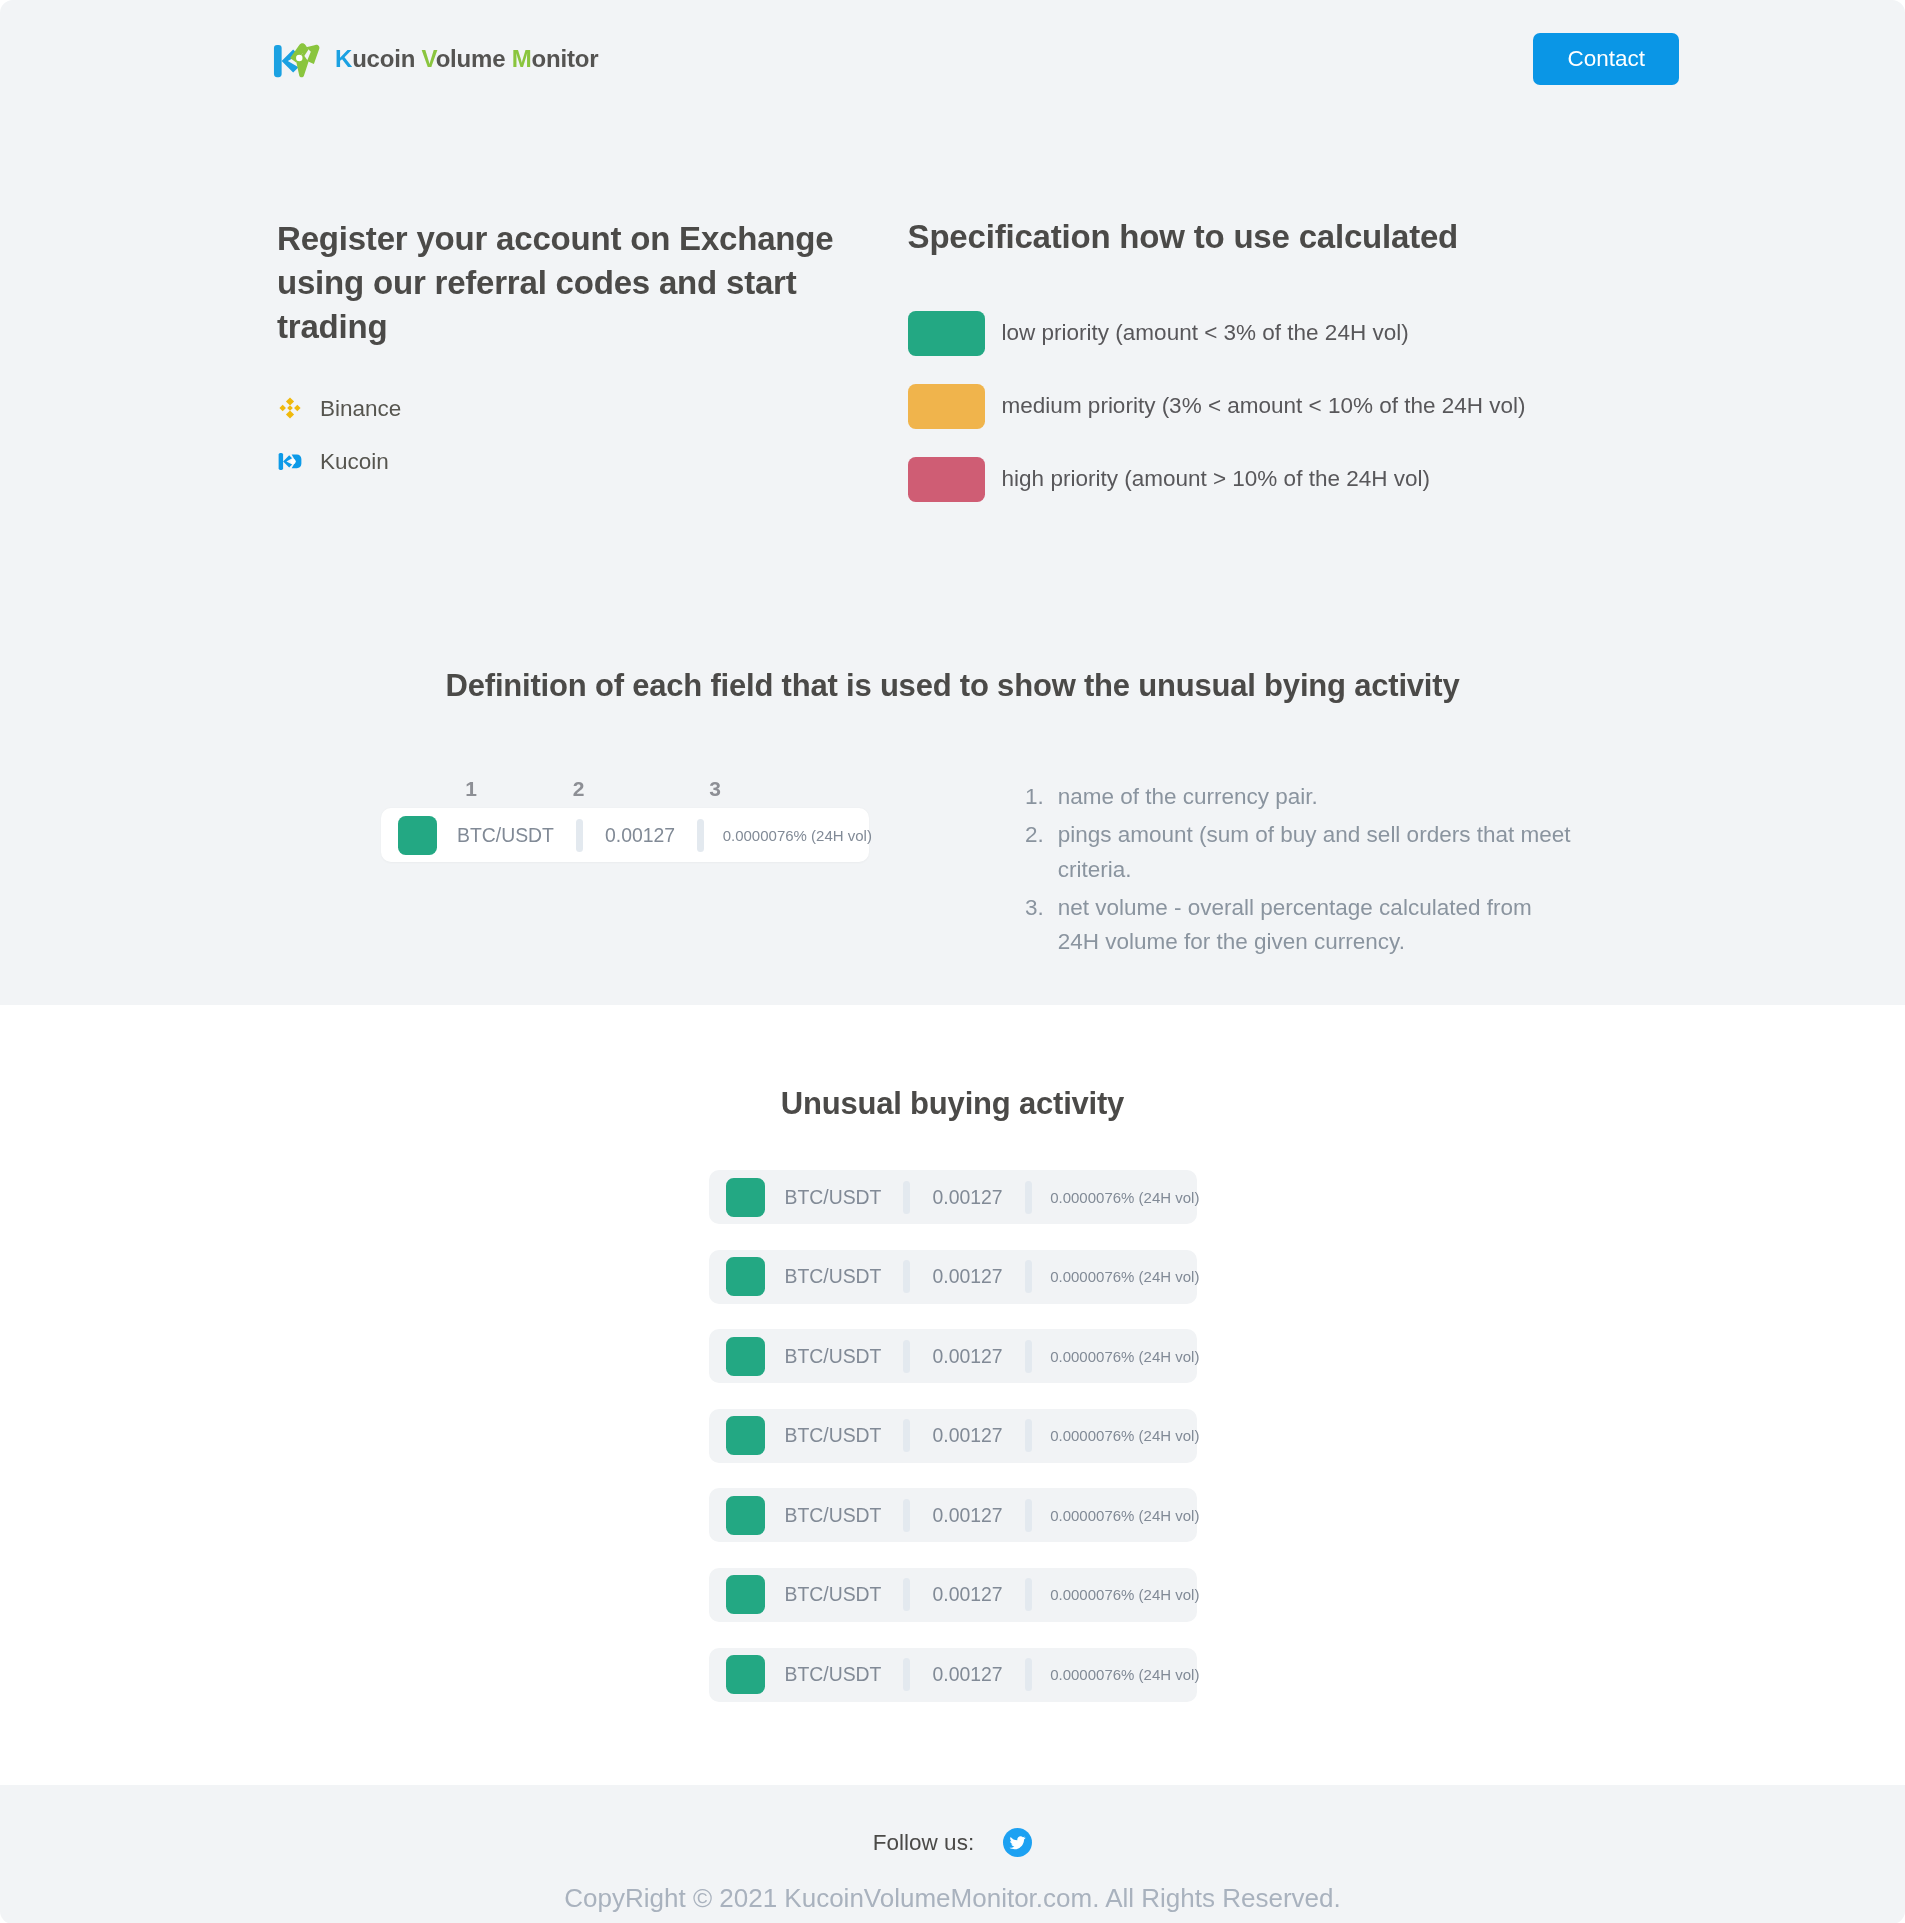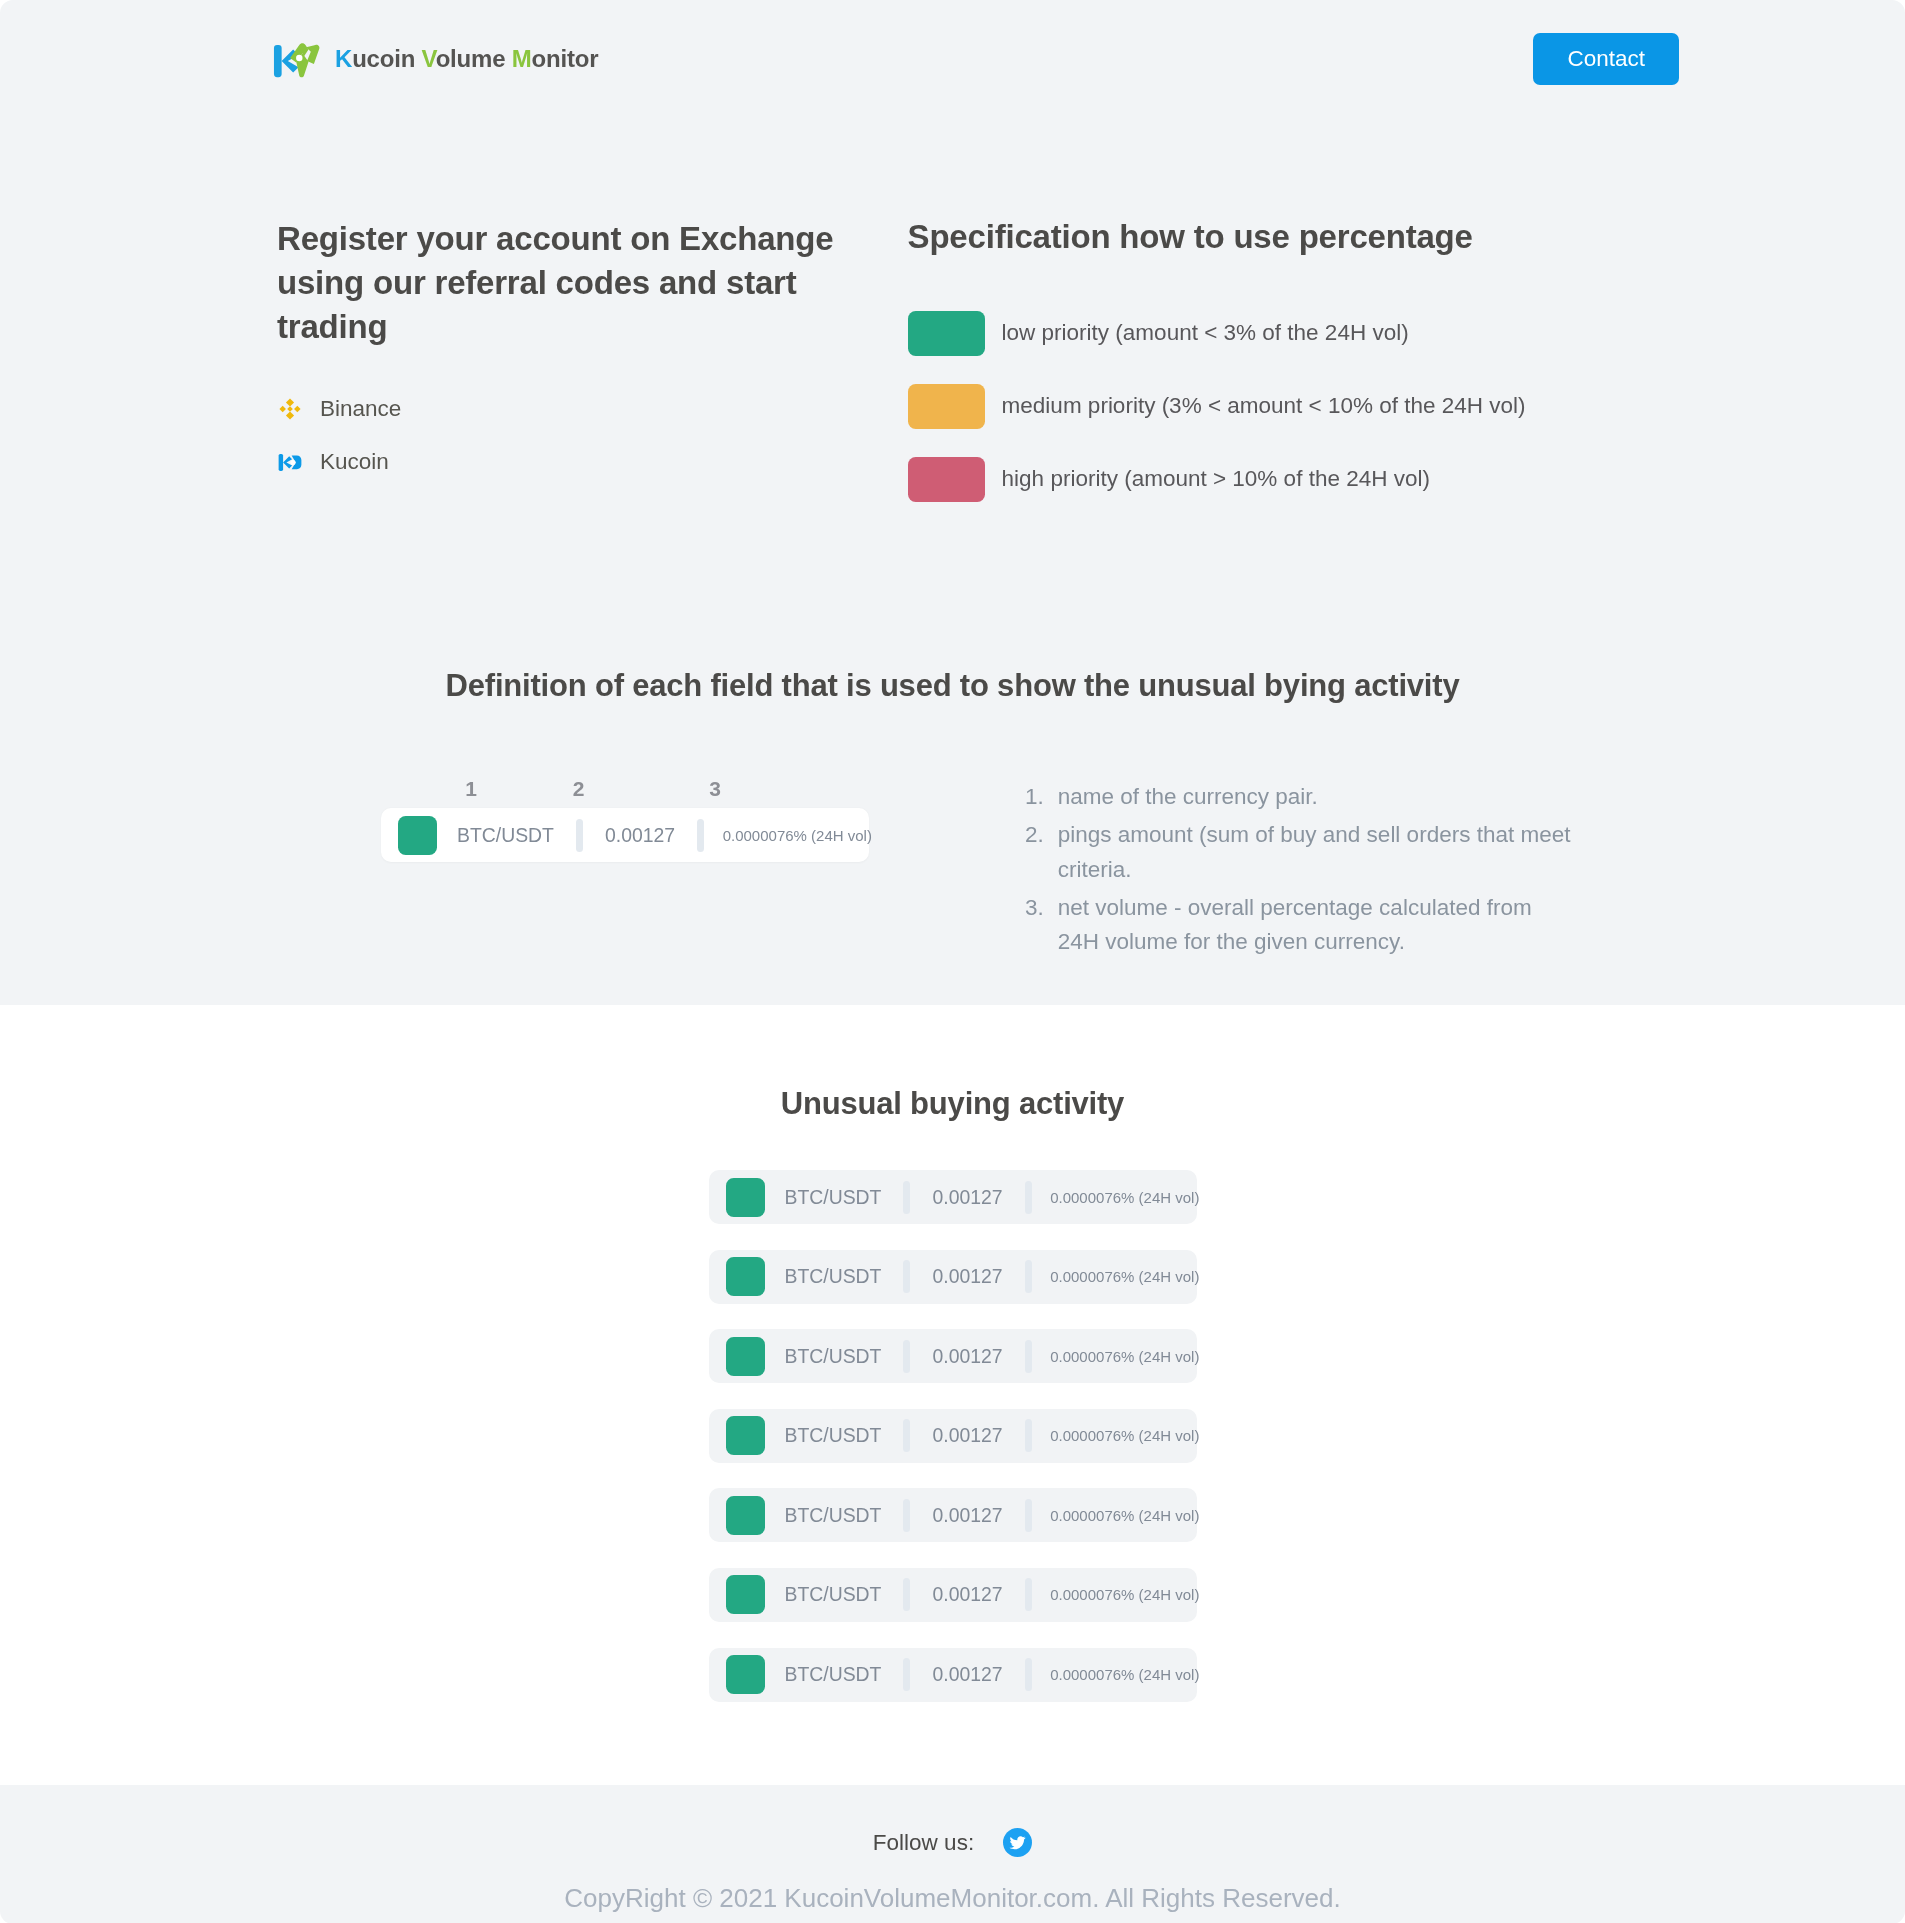--- a/index.html
+++ b/index.html
@@ -102,21 +102,21 @@
     letter-spacing: -0.2px;
     line-height: 1.2;
   }
 
   .exchange-list {
     list-style: none;
     margin-top: 45px;
   }
   .exchange-item {
     display: flex;
-    align-items: flex-end;
+    align-items: flex-start;
     gap: 17px;
     margin-bottom: 26px;
   }
   .exchange-item a {
     color: #56554f;
     font-size: 22.5px;
     text-decoration: none;
     line-height: 1.2;
   }
   .ex-icon { width: 26px; height: 26px; display: block; flex: none; }
@@ -347,21 +347,21 @@
               <path d="M7.5 16.5 L15 9 L18.6 12.6 L11.6 16.5 L18.6 20.4 L15 24 Z" fill="#0d9ae8"></path>
               <path d="M18 8 L24.5 8 C27.5 8 30 10.5 30 13.5 L30 19.5 C30 22.5 27.5 25 24.5 25 L18 25 L23 16.5 Z" fill="#0d9ae8"></path>
               <circle cx="19.8" cy="16.5" r="3.1" fill="#ffffff"></circle>
             </svg>
             <a href="#">Kucoin</a>
           </li>
         </ul>
       </div>
 
       <div class="col-right">
-        <h2 class="h-section">Specification how to use percentage</h2>
+        <h2 class="h-section">Specification how to use calculated</h2>
 
         <div class="legend">
           <div class="legend-row">
             <div class="legend-swatch" style="background:#23a883"></div>
             <div class="legend-text">low priority (amount &lt; 3% of the 24H vol)</div>
           </div>
           <div class="legend-row">
             <div class="legend-swatch" style="background:#f0b44c"></div>
             <div class="legend-text">medium priority (3% &lt; amount &lt; 10% of the 24H vol)</div>
           </div>

